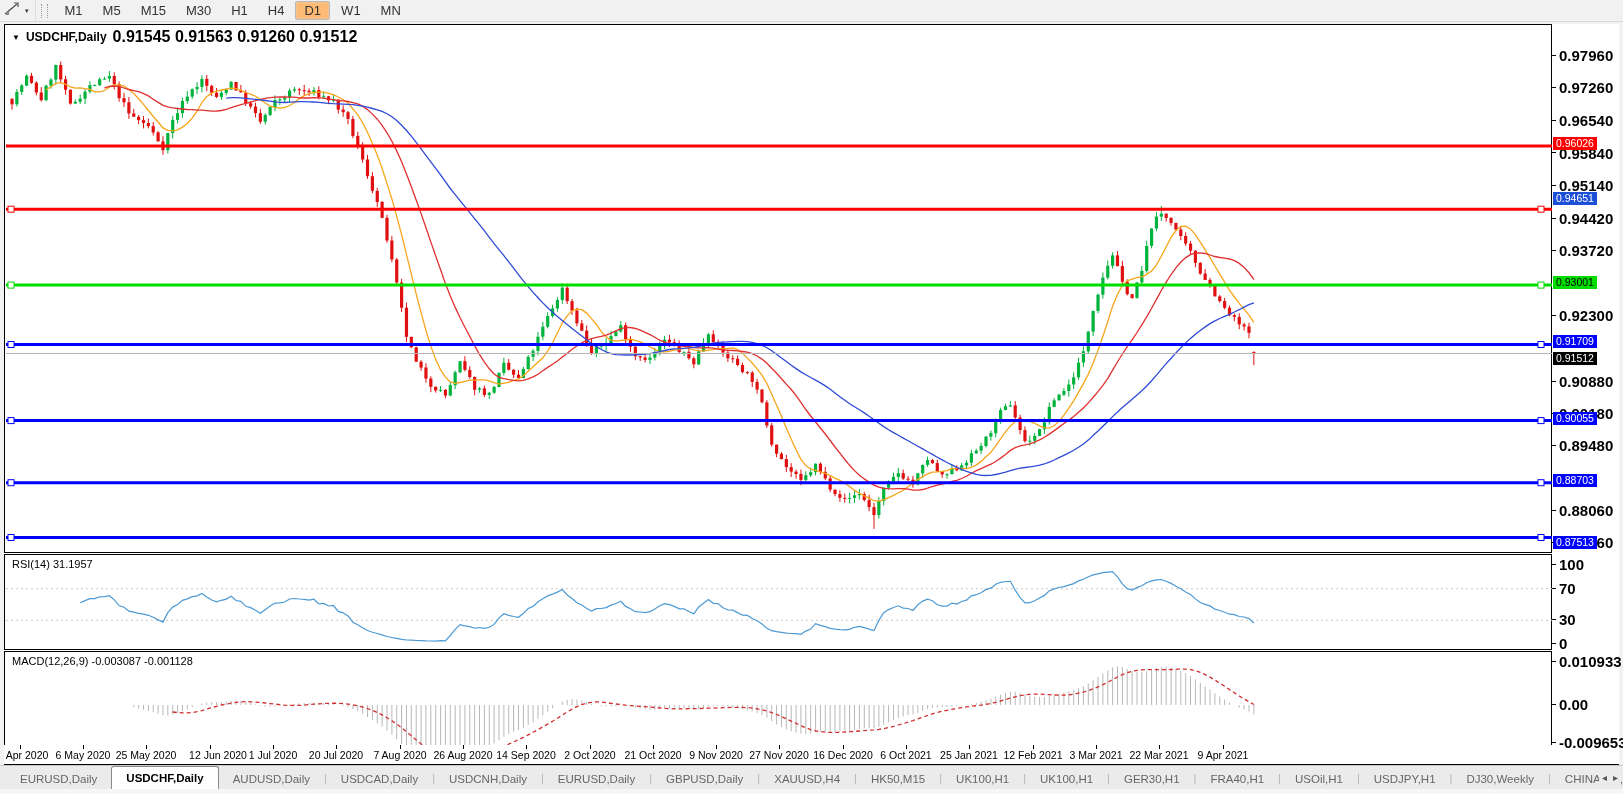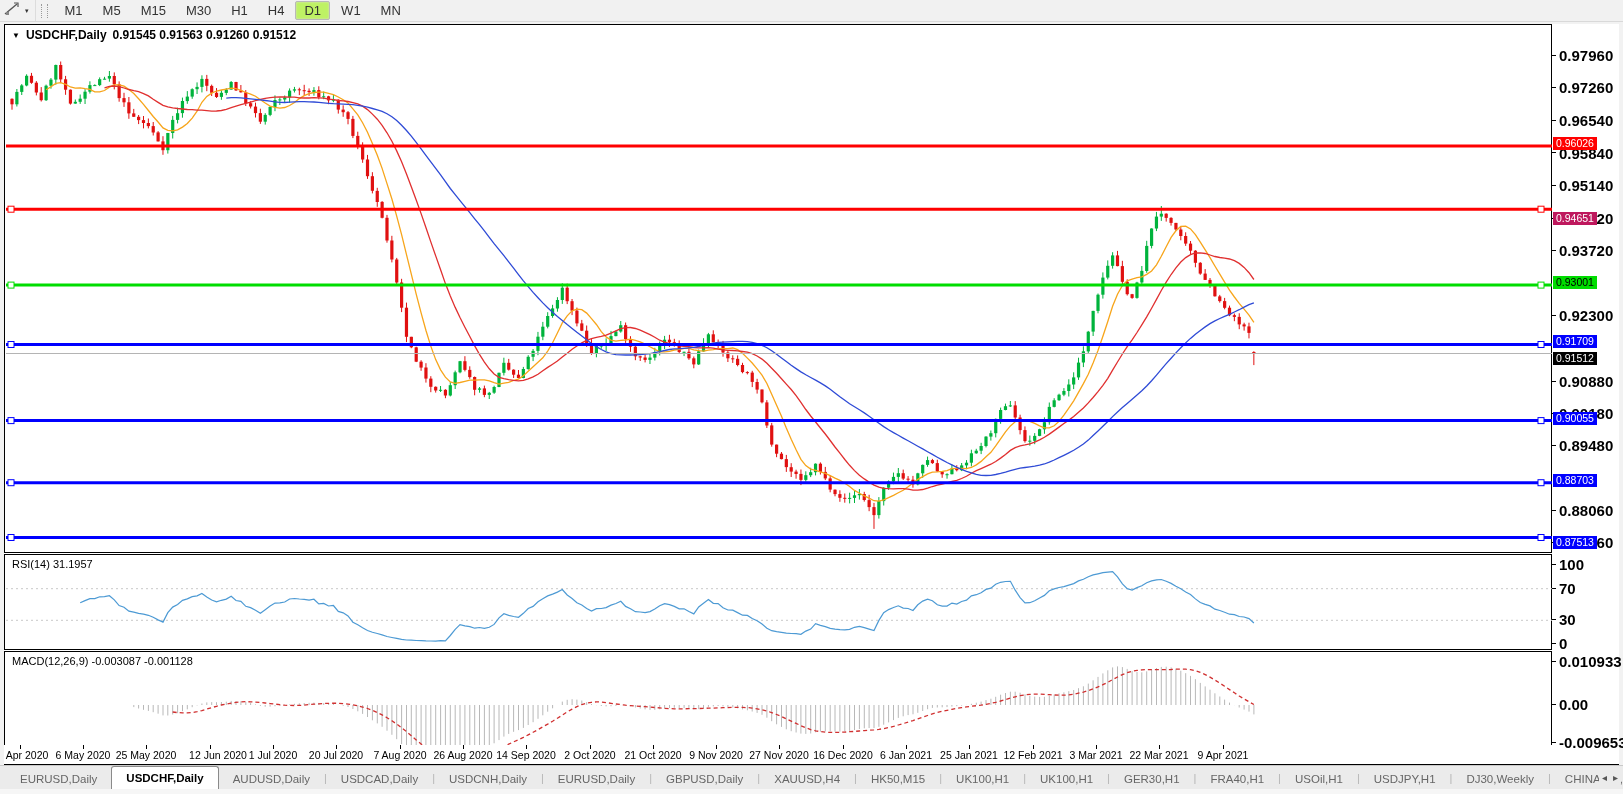--- a/index.html
+++ b/index.html
@@ -15,34 +15,34 @@
     display:flex;align-items:center;
   }
   .tool-cluster{display:flex;align-items:center;height:21px;padding:0 6px 0 4px;border-right:1px solid #dcdcdc;}
   .dd-arrow{font-size:7px;color:#333;margin-left:5px;}
   .grip{width:5px;height:14px;margin:0 7px 0 5px;border-left:1px dotted #9a9a9a;border-right:1px dotted #9a9a9a;}
   .tf-btn{
     height:17px;line-height:17px;padding:0 8px;margin:0 1px;
     font-size:13px;color:#333;border:1px solid transparent;border-radius:2px;
     background:transparent;cursor:default;
   }
-  .tf-btn.active{background:#bef264;border:1px solid #b9b9b9;box-shadow:inset 0 0 2px #ddd;}
+  .tf-btn.active{background:#fdba74;border:1px solid #b9b9b9;box-shadow:inset 0 0 2px #ddd;}
   
   .chart-window{
     position:absolute;left:4px;top:24px;width:1615px;height:740px;
     background:#fff;border-bottom:1px solid #000;
   }
   .pane{position:absolute;left:0;background:#fff;border:1px solid #000;box-sizing:border-box;}
   .pane svg{position:absolute;left:0;top:0;}
   .pane-label{
     position:absolute;left:7px;top:3px;font-size:11px;color:#000;white-space:nowrap;z-index:5;
   }
   .title-line{display:flex;align-items:center;gap:6px;}
   .title-line .sym{font-size:12px;font-weight:700;}
-  .title-line .vals{font-size:12px;font-weight:700;}
+  .title-line .vals{font-size:16px;font-weight:700;}
   .tri{font-size:8px;color:#000;}
   
   .axis-col{
     position:absolute;left:1548px;top:0;width:67px;height:721px;background:#fff;
   }
   .axis-dash{position:absolute;left:0;width:4px;height:1px;background:#000;}
   .axis-tick{
     position:absolute;left:7px;font-size:15px;color:#000;white-space:nowrap;line-height:13px;font-weight:bold;
   }
   .badge{
@@ -935,21 +935,21 @@
       <div class="axis-dash" style="top: 595px;"></div>
       <div class="axis-tick" style="top: 613px;">0</div>
       <div class="axis-dash" style="top: 619px;"></div>
       <div class="axis-tick" style="top: 631px;">0.010933</div>
       <div class="axis-dash" style="top: 637px;"></div>
       <div class="axis-tick" style="top: 674px;">0.00</div>
       <div class="axis-dash" style="top: 680px;"></div>
       <div class="axis-tick" style="top: 712px;">-0.009653</div>
       <div class="axis-dash" style="top: 718px;"></div>
       <div class="badge" style="top: 113px; background: rgb(255, 0, 0); color: rgb(255, 255, 255);">0.96026</div>
-      <div class="badge" style="top: 188px; background: #be185d; color: rgb(255, 255, 255);">0.94651</div>
+      <div class="badge" style="top: 168px; background: #1d4ed8; color: rgb(255, 255, 255);">0.94651</div>
       <div class="badge" style="top: 252px; background: rgb(0, 221, 0); color: rgb(0, 0, 0);">0.93001</div>
       <div class="badge" style="top: 311px; background: rgb(0, 0, 255); color: rgb(255, 255, 255);">0.91709</div>
       <div class="badge" style="top: 388px; background: rgb(0, 0, 255); color: rgb(255, 255, 255);">0.90055</div>
       <div class="badge" style="top: 450px; background: rgb(0, 0, 255); color: rgb(255, 255, 255);">0.88703</div>
       <div class="badge" style="top: 512px; background: rgb(0, 0, 255); color: rgb(255, 255, 255);">0.87513</div>
       <div class="badge" style="top: 328px; background: rgb(0, 0, 0); color: rgb(255, 255, 255);">0.91512</div>
     </div>
 
   <div class="date-row" id="date-row">
       <div class="date-tick" style="left: 16px;"></div>
@@ -974,21 +974,21 @@
       <div class="date-label" style="left: 586px;">2 Oct 2020</div>
       <div class="date-tick" style="left: 649px;"></div>
       <div class="date-label" style="left: 649px;">21 Oct 2020</div>
       <div class="date-tick" style="left: 712px;"></div>
       <div class="date-label" style="left: 712px;">9 Nov 2020</div>
       <div class="date-tick" style="left: 775px;"></div>
       <div class="date-label" style="left: 775px;">27 Nov 2020</div>
       <div class="date-tick" style="left: 839px;"></div>
       <div class="date-label" style="left: 839px;">16 Dec 2020</div>
       <div class="date-tick" style="left: 902px;"></div>
-      <div class="date-label" style="left: 902px;">6 Jan 2021</div>
+      <div class="date-label" style="left: 902px;">6 Oct 2021</div>
       <div class="date-tick" style="left: 965px;"></div>
       <div class="date-label" style="left: 965px;">25 Jan 2021</div>
       <div class="date-tick" style="left: 1029px;"></div>
       <div class="date-label" style="left: 1029px;">12 Feb 2021</div>
       <div class="date-tick" style="left: 1092px;"></div>
       <div class="date-label" style="left: 1092px;">3 Mar 2021</div>
       <div class="date-tick" style="left: 1155px;"></div>
       <div class="date-label" style="left: 1155px;">22 Mar 2021</div>
       <div class="date-tick" style="left: 1219px;"></div>
       <div class="date-label" style="left: 1219px;">9 Apr 2021</div>

